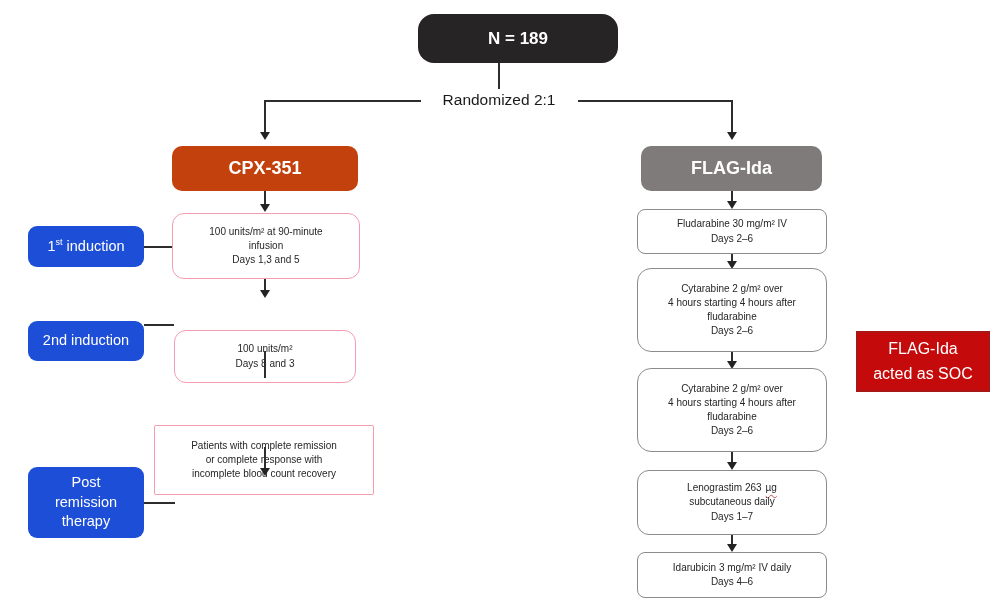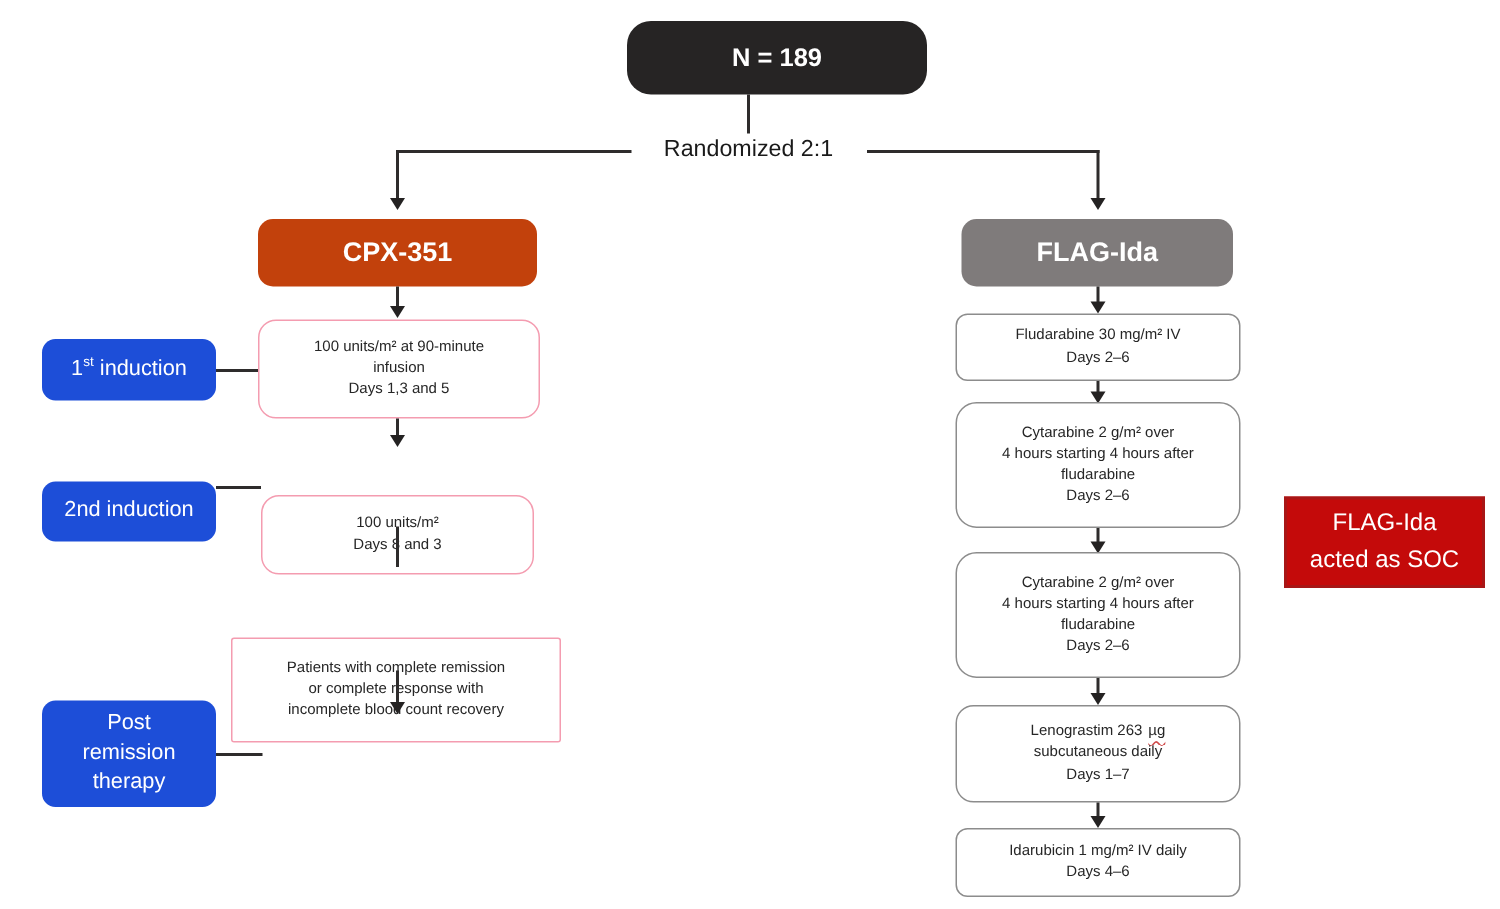--- a/index.html
+++ b/index.html
@@ -147,21 +147,21 @@
   <div class="node outline-gray r12" style="left:637px;top:470px;width:190px;height:65px;text-align:right;">
     <div class="ln"><span>Lenograstim 263</span><span class="unit-squiggle">µg</span></div>
     <div class="ln">subcutaneous daily</div>
     <div class="ln">Days 1–7</div>
   </div>
 
   <div class="vline" style="left:731px;top:535px;height:10px;"></div>
   <div class="arrow-down" style="left:727px;top:544px;"></div>
 
   <div class="node outline-gray r8" style="left:637px;top:552px;width:190px;height:46px;">
-    <div class="ln">Idarubicin 1 mg/m² IV daily</div>
+    <div class="ln">Idarubicin 3 mg/m² IV daily</div>
     <div class="ln">Days 4–6</div>
   </div>
 
   <div class="node callout" style="left:856px;top:331px;width:134px;height:61px;">
     <div>FLAG-Ida</div>
     <div>acted as SOC</div>
   </div>
 
 </div>
 

